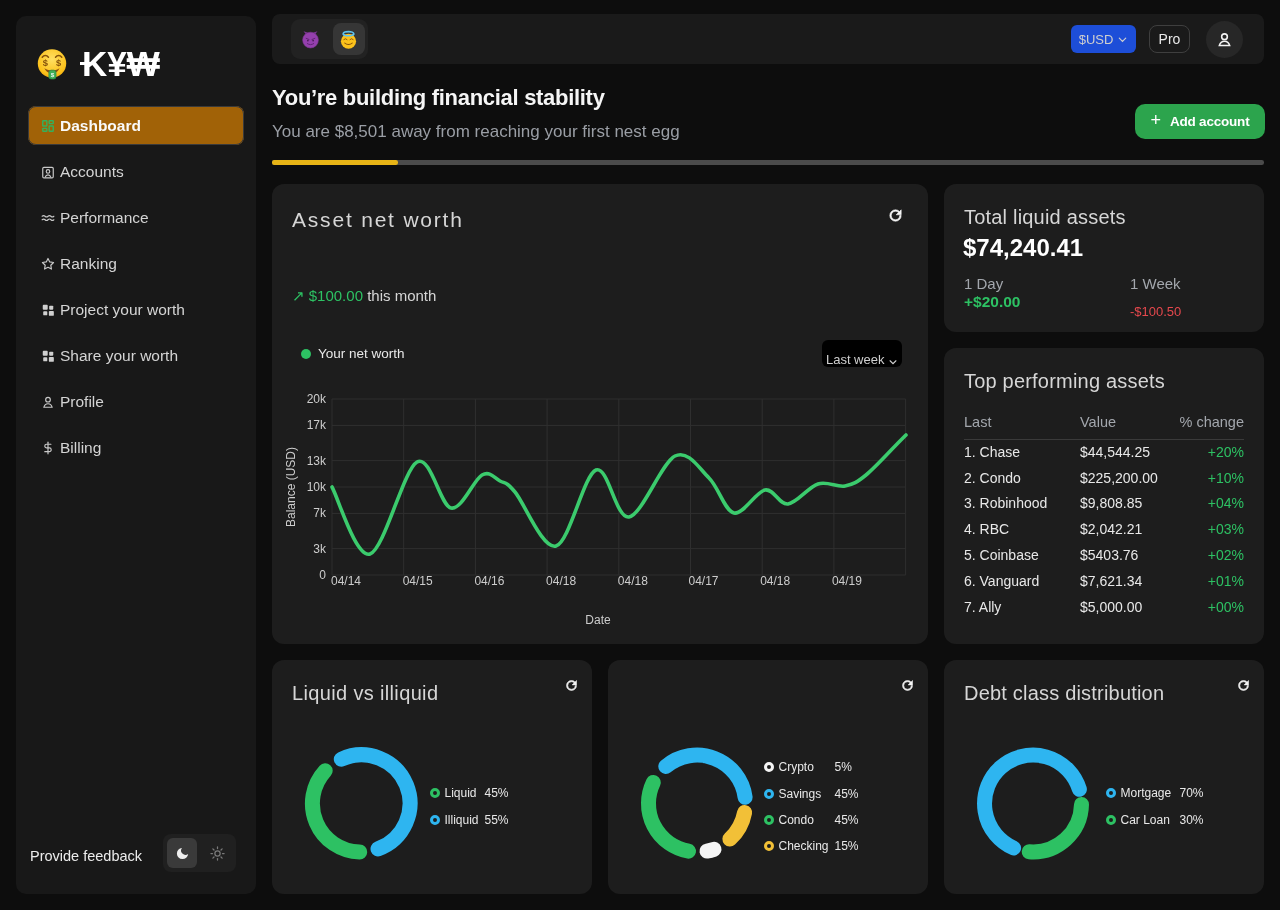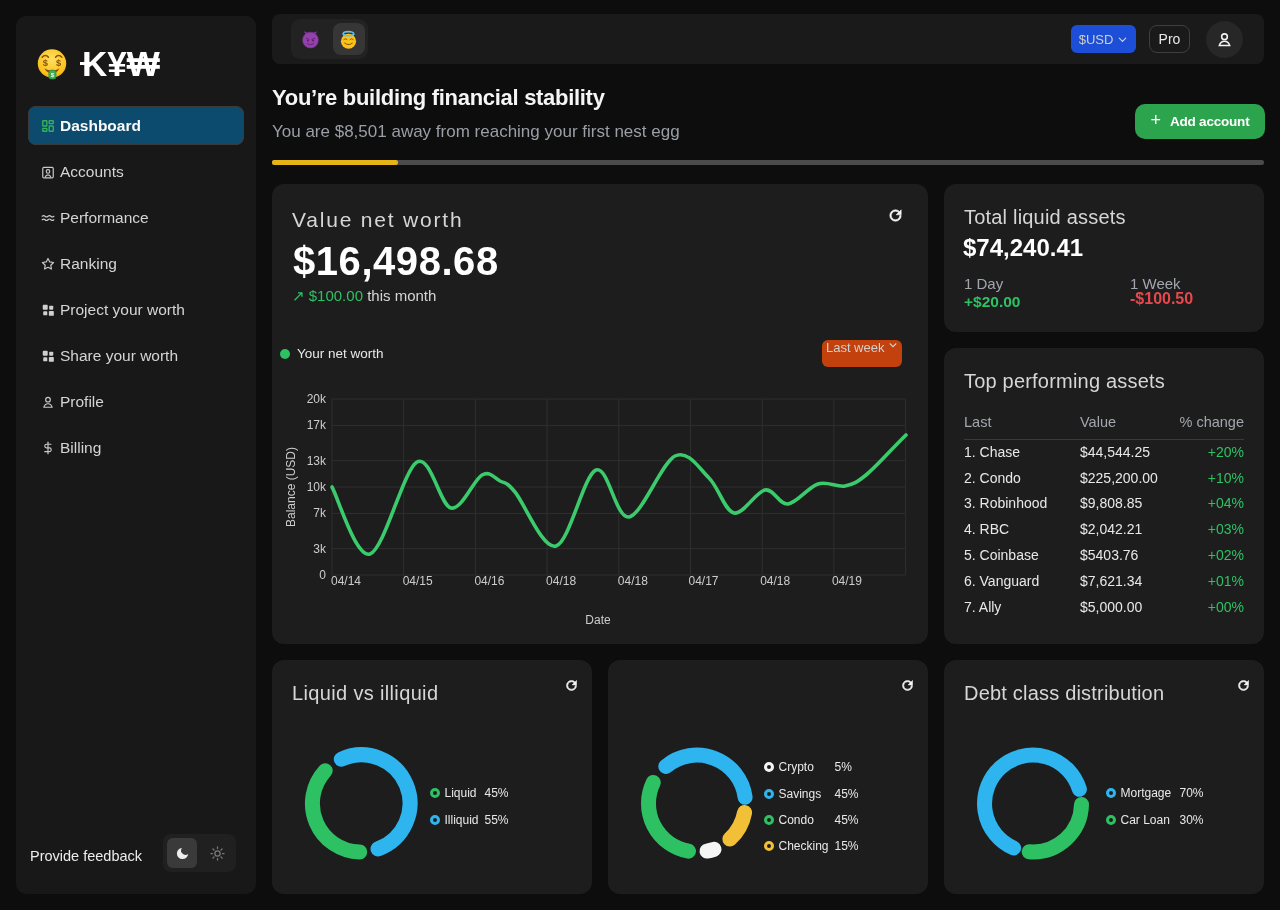--- a/index.html
+++ b/index.html
@@ -5,21 +5,21 @@
 html,body{width:1280px;height:910px;background:#0d0d0d;font-family:"Liberation Sans",sans-serif;overflow:hidden;position:relative}
 .abs{position:absolute}
 .card{position:absolute;background:#1d1d1d;border-radius:12px}
 
 .sidebar{position:absolute;left:16px;top:16px;width:240px;height:878px;background:#181818;border-radius:10px}
 .logo{position:absolute;left:20px;top:30px;display:flex;align-items:center}
 .logotext{color:#fff;font-weight:bold;font-size:35px;margin-left:14px;position:relative;line-height:1}
 .kbar{position:absolute;left:-2.5px;top:17.5px;width:13px;height:3px;background:#fff}
 .nav{position:absolute;left:12px;top:90px;width:216px}
 .nav a{display:flex;align-items:center;height:39px;margin-bottom:7px;border-radius:8px;padding-left:13px;color:#d4d4d4;font-size:15.5px;text-decoration:none}
-.nav a.active{background:#0c4a6e;color:#fafafa;font-weight:bold;outline:1px solid #3a3a3a;outline-offset:-1px}
+.nav a.active{background:#a16207;color:#fafafa;font-weight:bold;outline:1px solid #3a3a3a;outline-offset:-1px}
 .nav svg{margin-right:5px}
 .feedback{position:absolute;left:14px;top:832px;color:#ececec;font-size:14.5px}
 .toggle{position:absolute;left:147px;top:818px;width:73px;height:38px;background:#202020;border-radius:8px;display:flex;align-items:center;padding:0 4px;justify-content:space-between}
 .tbtn{width:30px;height:30px;border-radius:6px;display:flex;align-items:center;justify-content:center}
 .tbtn.on{background:#3a3a3a}
 
 .topbar{position:absolute;left:272px;top:14px;width:992px;height:50px;background:#1a1a1a;border-radius:8px}
 .emjgroup{position:absolute;left:19px;top:5px;width:77px;height:40px;background:#222;border-radius:9px;display:flex;align-items:center;justify-content:space-around}
 .emjbtn{width:32px;height:32px;border-radius:8px;display:flex;align-items:center;justify-content:center}
 .emjbtn.on{background:#363636}
@@ -180,32 +180,31 @@
 </div>
 
 <h1 class="head">You’re building financial stability</h1>
 <p class="sub">You are $8,501 away from reaching your first nest egg</p>
 <div class="addbtn"><span class="pl">+</span>Add account</div>
 <div class="progress">
     <div class="fill"></div>
   </div>
 
 <div class="card" id="chartcard">
- <div class="ctitle abs" style="left:20px;top:24px;font-size:21px;letter-spacing:1.8px">Value net worth</div>
+ <div class="ctitle abs" style="left:20px;top:24px;font-size:21px;letter-spacing:1.8px">Asset net worth</div>
  <svg class="refresh" style="left:615px;top:23px" width="17" height="17" viewBox="0 0 24 24" fill="#f5f5f5" stroke="#f5f5f5" stroke-width="0.9">
       <path d="M17.65 6.35A7.95 7.95 0 0 0 12 4a8 8 0 1 0 8 8h-2a6 6 0 1 1-6-6c1.66 0 3.14.69 4.22 1.78L13 11h7V4l-2.35 2.35z"></path>
     </svg>
- <div class="abs" style="left:21px;top:57px;font-size:40px;font-weight:bold;color:#fff;letter-spacing:.55px;line-height:1">$16,498.68</div>
  <div class="abs" style="left:20px;top:103px;font-size:15px;color:#d6d6d6">
    <span class="green" style="font-size:15px">↗</span> <span class="green">$100.00</span> this month</div>
- <div class="abs" style="left:8px;top:162px;display:flex;align-items:center">
+ <div class="abs" style="left:29px;top:162px;display:flex;align-items:center">
    <div style="width:10px;height:10px;border-radius:50%;background:#2dc163;margin-right:7px"></div>
    <span style="font-size:13.5px;color:#e8e8e8">Your net worth</span>
     </div>
- <div class="abs" style="left:550px;top:156px;width:80px;height:27px;background:#c2410c;border-radius:6px;display:flex;align-items:flex-start;justify-content:center;color:#d0d0d0;font-size:13px">Last week&nbsp;<svg width="10" height="10" viewBox="0 0 24 24" fill="none" stroke="#cfcfcf" stroke-width="2.6" stroke-linecap="round">
+ <div class="abs" style="left:550px;top:156px;width:80px;height:27px;background:#000000;border-radius:6px;display:flex;align-items:flex-end;justify-content:center;color:#d0d0d0;font-size:13px">Last week&nbsp;<svg width="10" height="10" viewBox="0 0 24 24" fill="none" stroke="#cfcfcf" stroke-width="2.6" stroke-linecap="round">
         <path d="M5 9l7 7 7-7"></path>
       </svg></div>
  <svg class="abs" style="left:0;top:0" width="656" height="460">
   <g stroke="#2f2f2f" stroke-width="1">
    <line x1="60" y1="215" x2="60" y2="391"></line>
         <line x1="131.7" y1="215" x2="131.7" y2="391"></line>
         <line x1="203.4" y1="215" x2="203.4" y2="391"></line>
         <line x1="275.1" y1="215" x2="275.1" y2="391"></line>
         <line x1="346.8" y1="215" x2="346.8" y2="391"></line>
         <line x1="418.5" y1="215" x2="418.5" y2="391"></line>
@@ -242,21 +241,21 @@
   <path d="M60,303 C66.3,314.2 83.8,374.2 98,370 C112.2,365.8 131.5,285.7 145,278 C158.5,270.3 168.2,321.8 179,324 C189.8,326.2 201.8,295.5 210,291 C218.2,286.5 222.5,294.2 228,297 C233.5,299.8 233.7,297.2 243,308 C252.3,318.8 270.5,365.7 284,362 C297.5,358.3 311.8,290.8 324,286 C336.2,281.2 343.8,335.3 357,333 C370.2,330.7 389.7,278.5 403,272 C416.3,265.5 427.2,284.5 437,294 C446.8,303.5 452.7,327.0 462,329 C471.3,331.0 484.0,307.5 493,306 C502.0,304.5 507.2,321.0 516,320 C524.8,319.0 536.5,303.0 546,300 C555.5,297.0 565.0,303.5 573,302 C581.0,300.5 585.2,298.2 594,291 C602.8,283.8 619.3,265.7 626,259 C632.7,252.3 632.7,252.3 634,251" fill="none" stroke="#3bcb6d" stroke-width="3.6" stroke-linecap="round"></path>
  </svg>
 </div>
 
 <div class="card" id="liqcard">
  <div class="ctitle abs" style="left:20px;top:22px">Total liquid assets</div>
  <div class="abs" style="left:19px;top:50px;font-size:24px;font-weight:bold;color:#fff">$74,240.41</div>
  <div class="abs grayl" style="left:20px;top:91px;font-size:15px">1 Day</div>
  <div class="abs green" style="left:20px;top:109px;font-size:15.5px;font-weight:bold">+$20.00</div>
  <div class="abs grayl" style="left:186px;top:91px;font-size:15px">1 Week</div>
- <div class="abs red" style="left:186px;top:106px;font-size:16px;font-weight:bold">-$100.50</div>
+ <div class="abs red" style="left:186px;top:120px;font-size:13px;font-weight:normal">-$100.50</div>
 </div>
 
 <div class="card" id="assetcard">
  <div class="ctitle abs" style="left:20px;top:22px">Top performing assets</div>
  <table class="assets">
   <tbody>
         <tr>
           <th style="width:116px">Last</th>
           <th style="width:97px">Value</th>
           <th class="pct" style="text-align:right">% change</th>

